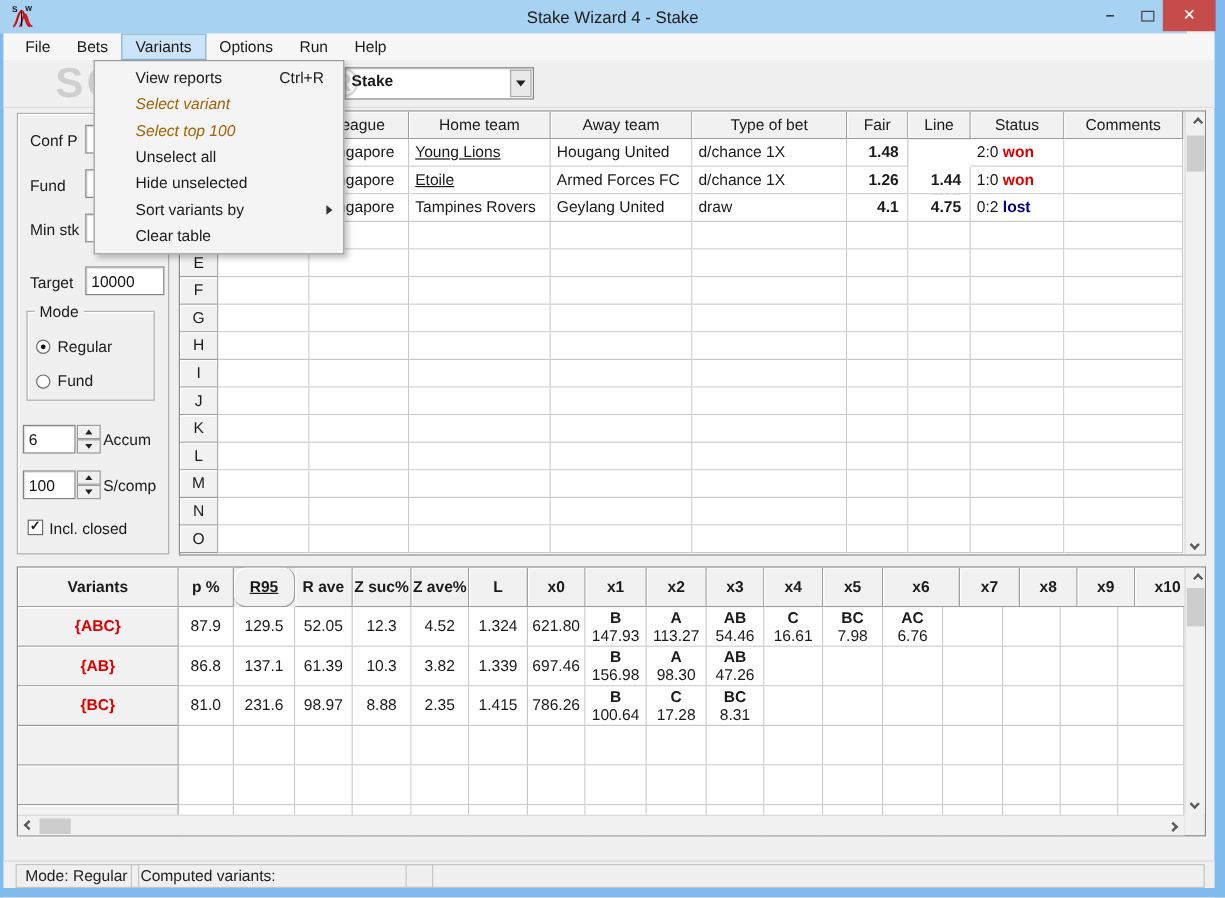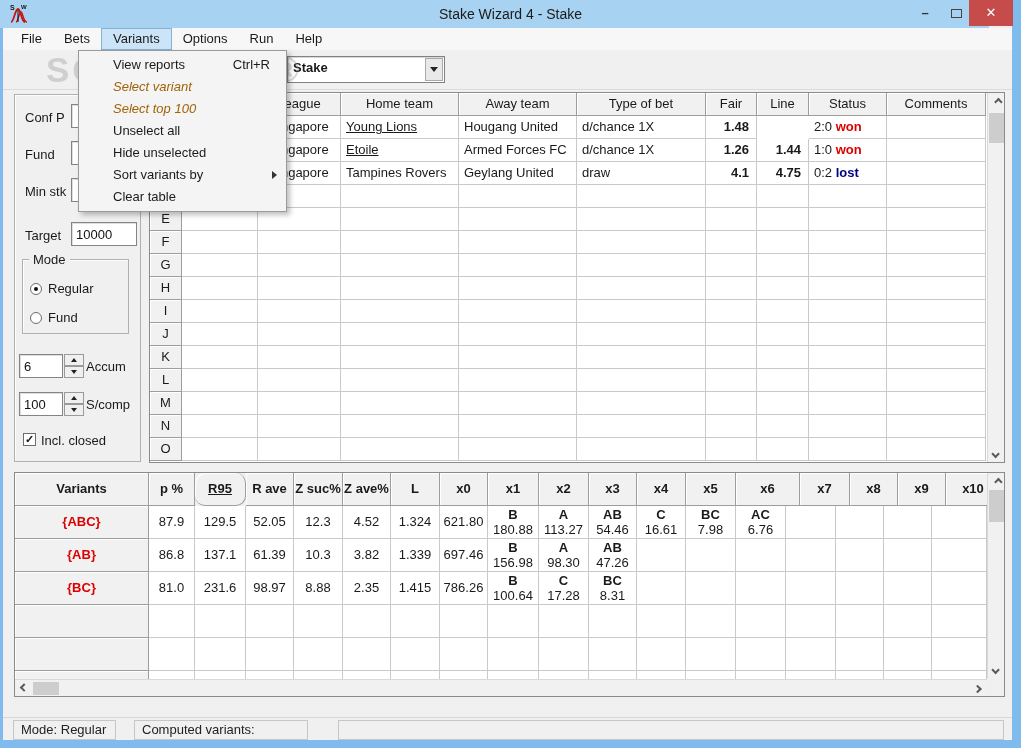--- a/index.html
+++ b/index.html
@@ -454,21 +454,21 @@
         <div class="hc" style="width: 134px; color: rgb(221, 0, 0);">{ABC}</div>
         <div class="dc" style="width: 46px;">87.9</div>
         <div class="dc" style="width: 51px;">129.5</div>
         <div class="dc" style="width: 48px;">52.05</div>
         <div class="dc" style="width: 49px;">12.3</div>
         <div class="dc" style="width: 48px;">4.52</div>
         <div class="dc" style="width: 49px;">1.324</div>
         <div class="dc" style="width: 48px;">621.80</div>
         <div class="dc twoLine" style="width: 51px;">
           <div class="tag">B</div>
-          <div>180.88</div>
+          <div>147.93</div>
         </div>
         <div class="dc twoLine" style="width: 50px;">
           <div class="tag">A</div>
           <div>113.27</div>
         </div>
         <div class="dc twoLine" style="width: 48px;">
           <div class="tag">AB</div>
           <div>54.46</div>
         </div>
         <div class="dc twoLine" style="width: 49px;">
@@ -622,21 +622,21 @@
       </span>
     <span class="sb-thumb" style="left:18px; top:2px; width:26px; height:13px"></span>
     <span class="sb-arrow" style="right:0">
         <span class="chev right"></span>
       </span>
   </div>
 </div>
 
 <div class="statusbar">
   <div class="sb-panel" style="left:10px; width:103px">Mode: Regular</div>
-  <div class="sb-panel" style="left:131px; width:174px">Computed variants:</div>
+  <div class="sb-panel" style="left:106px; width:252px">Computed variants:</div>
   <div class="sb-panel" style="left:335px; width:666px"></div>
 </div>
 
 <div class="popup">
     <div class="pm-item">
       <span>View reports</span>
       <span class="pm-shortcut">Ctrl+R</span>
     </div>
     <div class="pm-item disabled">
       <span>Select variant</span>

